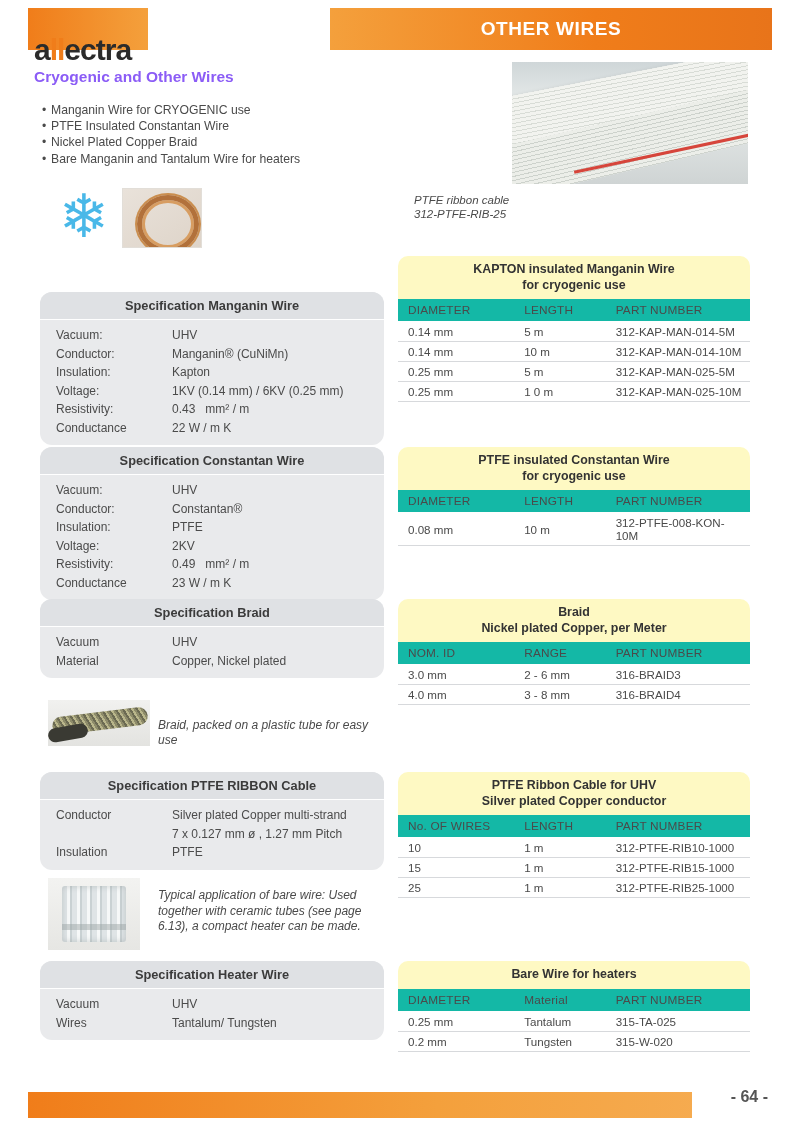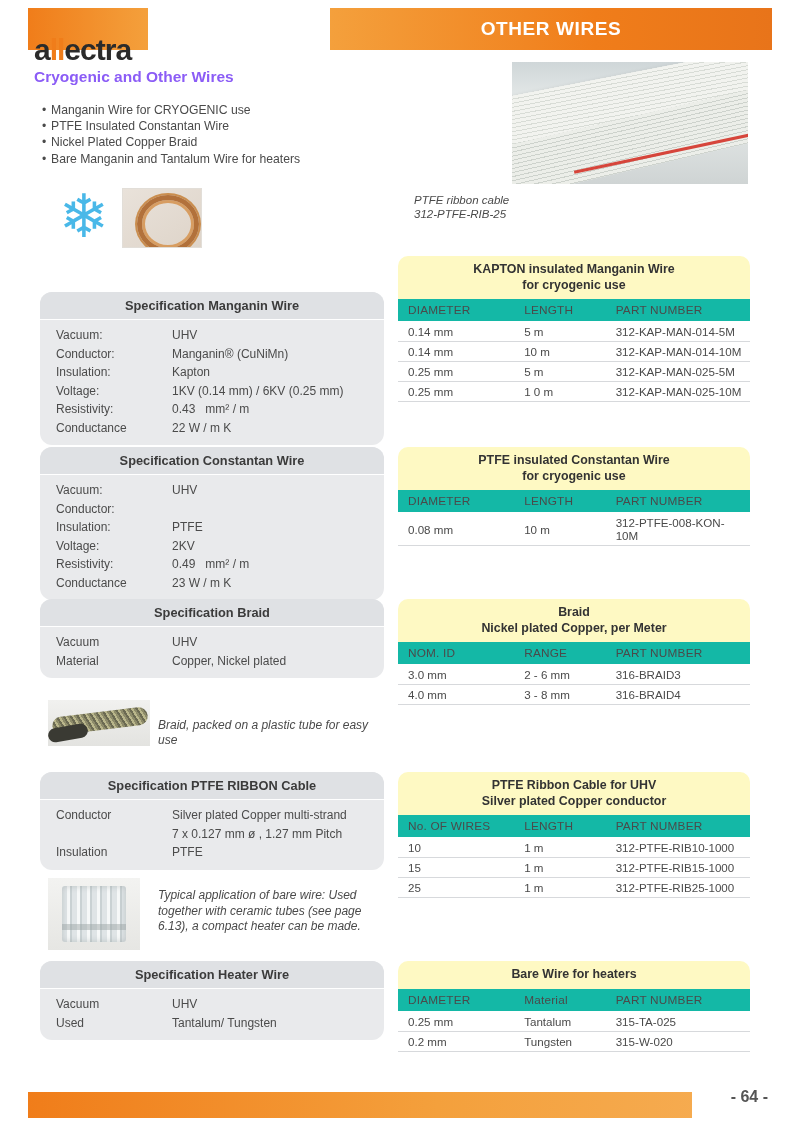--- a/index.html
+++ b/index.html
@@ -432,20 +432,21 @@
 
 <div class="spec-panel" style="left:40px; top:447px;">
   <div class="spec-head">Specification Constantan Wire</div>
   <div class="spec-body">
     <div class="spec-row">
         <span class="k">Vacuum:</span>
         <span class="v">UHV</span>
       </div>
     <div class="spec-row">
         <span class="k">Conductor:</span>
+        <span class="v">Constantan®</span>
       </div>
     <div class="spec-row">
         <span class="k">Insulation:</span>
         <span class="v">PTFE</span>
       </div>
     <div class="spec-row">
         <span class="k">Voltage:</span>
         <span class="v">2KV</span>
       </div>
     <div class="spec-row">
@@ -585,21 +586,21 @@
 <div class="tube-caption">Typical application of bare wire: Used together with ceramic tubes (see page 6.13), a compact heater can be made.</div>
 
 <div class="spec-panel" style="left:40px; top:961px;">
   <div class="spec-head">Specification Heater Wire</div>
   <div class="spec-body">
     <div class="spec-row">
         <span class="k">Vacuum</span>
         <span class="v">UHV</span>
       </div>
     <div class="spec-row">
-        <span class="k">Used</span>
+        <span class="k">Wires</span>
         <span class="v">Tantalum/ Tungsten</span>
       </div>
   </div>
 </div>
 
 <div class="table-panel" style="left:398px; top:961px;">
   <div class="table-head">
     <div>Bare Wire for heaters</div>
   </div>
   <table class="data">

